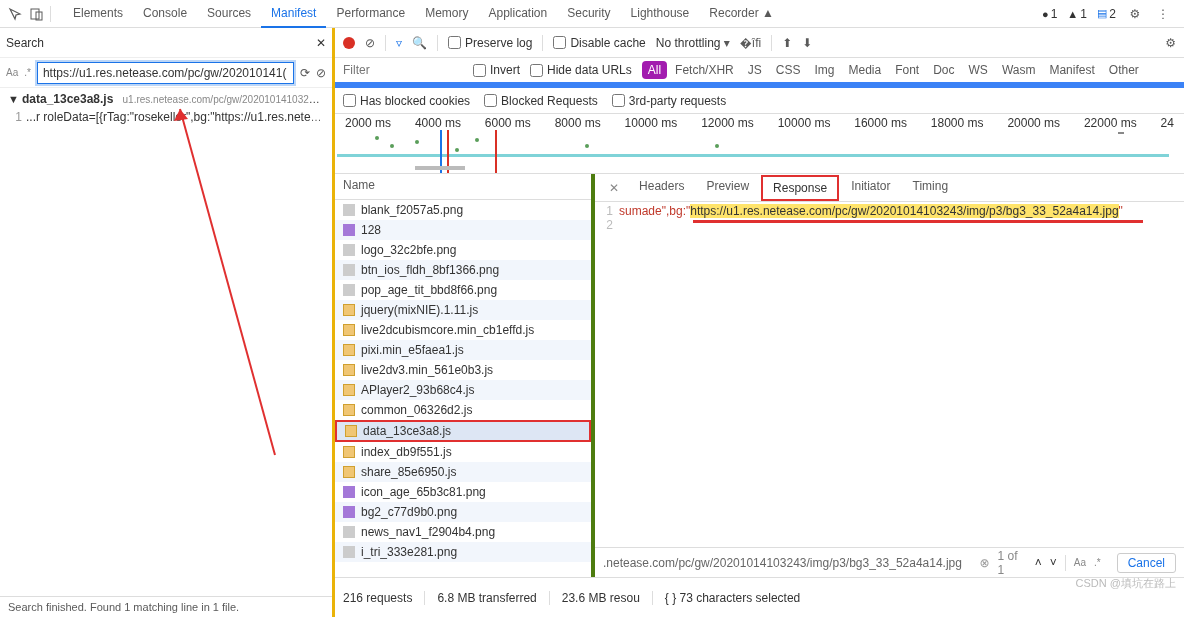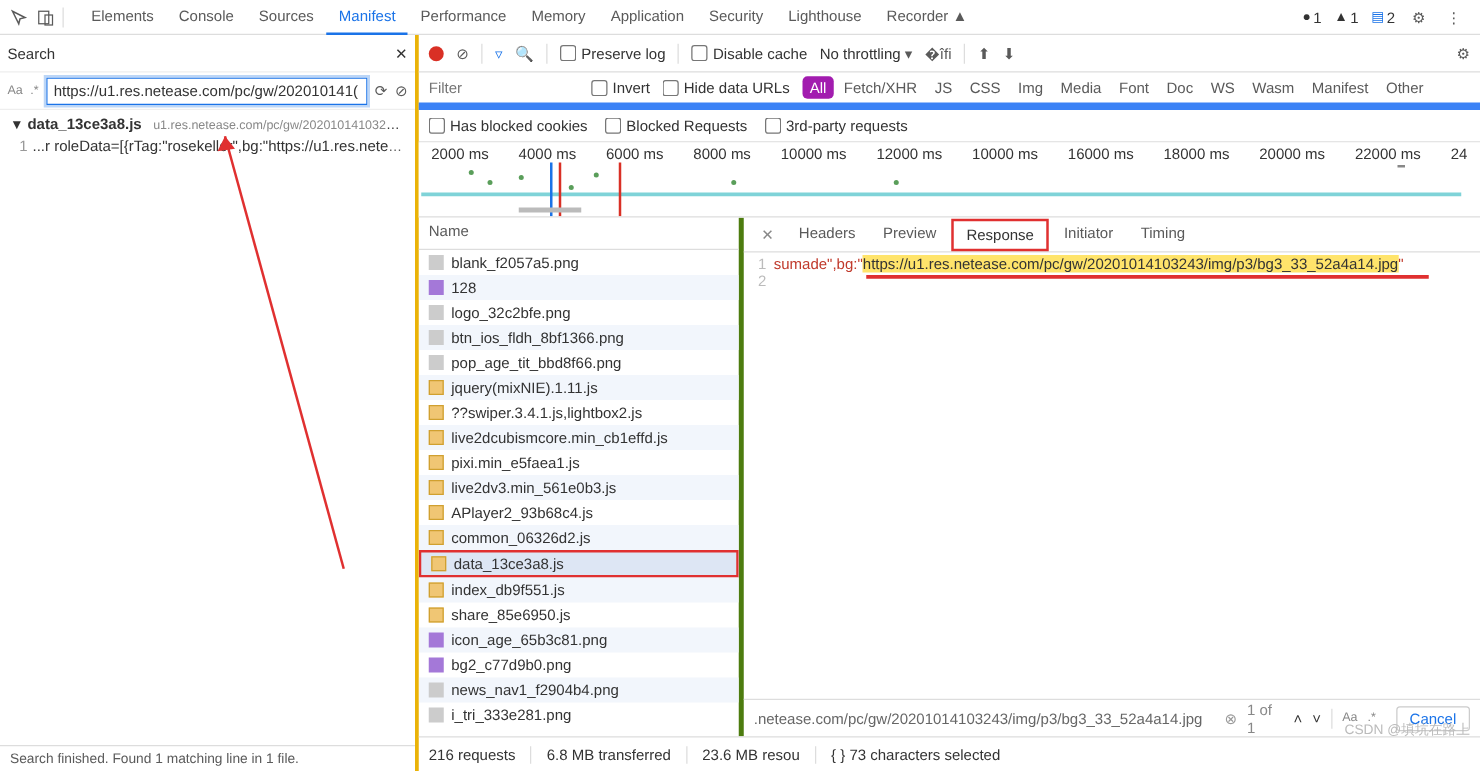--- a/index.html
+++ b/index.html
@@ -61,21 +61,21 @@
 .code{flex:1;overflow:auto;font-family:Consolas,monospace;font-size:12px;padding:2px 0;position:relative}
 .cline{display:flex}
 .cline .ln{width:24px;text-align:right;color:#bbb;padding-right:6px;flex:0 0 24px}
 .cline .ct{white-space:pre;flex:1}
 .hl{background:#ffe46b}
 .str{color:#c0392b}
 .underline-red{position:absolute;height:3px;background:#e03030}
 .findbar{height:30px;border-top:1px solid #ddd;display:flex;align-items:center;padding:0 8px;gap:8px}
 .findbar input{border:none;outline:none;flex:0 1 auto;width:380px;color:#666}
 .btn{border:1px solid #ccc;padding:2px 10px;border-radius:3px;color:#1a73e8;background:#fff;cursor:pointer}
-.statusbar{height:28px;border-top:1px solid #ddd;display:flex;align-items:center;padding:0 8px;gap:12px;font-size:11px;color:#5a5a5a}
+.statusbar{height:40px;border-top:1px solid #ddd;display:flex;align-items:center;padding:0 8px;gap:12px;font-size:11px;color:#5a5a5a}
 .statusbar .sb-item{border-right:1px solid #ddd;padding-right:12px}
 .watermark{position:absolute;right:8px;bottom:26px;color:#bbb;font-size:11px}
 .arrow{position:absolute;pointer-events:none}
 svg{display:block}
 ::-webkit-scrollbar{width:12px;height:12px}
 ::-webkit-scrollbar-thumb{background:#ccc;border-radius:6px}
 ::-webkit-scrollbar-track{background:#f4f4f4}
 </style>
 </head>
 <body>
@@ -252,24 +252,20 @@
             <div class="fl-row">
               <span class="fi other"></span>
               <span>pop_age_tit_bbd8f66.png</span>
             </div>
             <div class="fl-row">
               <span class="fi js"></span>
               <span>jquery(mixNIE).1.11.js</span>
             </div>
             <div class="fl-row">
               <span class="fi js"></span>
-              <span>??swiper.3.4.1.js,lightbox2.js</span>
-            </div>
-            <div class="fl-row">
-              <span class="fi js"></span>
               <span>live2dcubismcore.min_cb1effd.js</span>
             </div>
             <div class="fl-row">
               <span class="fi js"></span>
               <span>pixi.min_e5faea1.js</span>
             </div>
             <div class="fl-row">
               <span class="fi js"></span>
               <span>live2dv3.min_561e0b3.js</span>
             </div>

